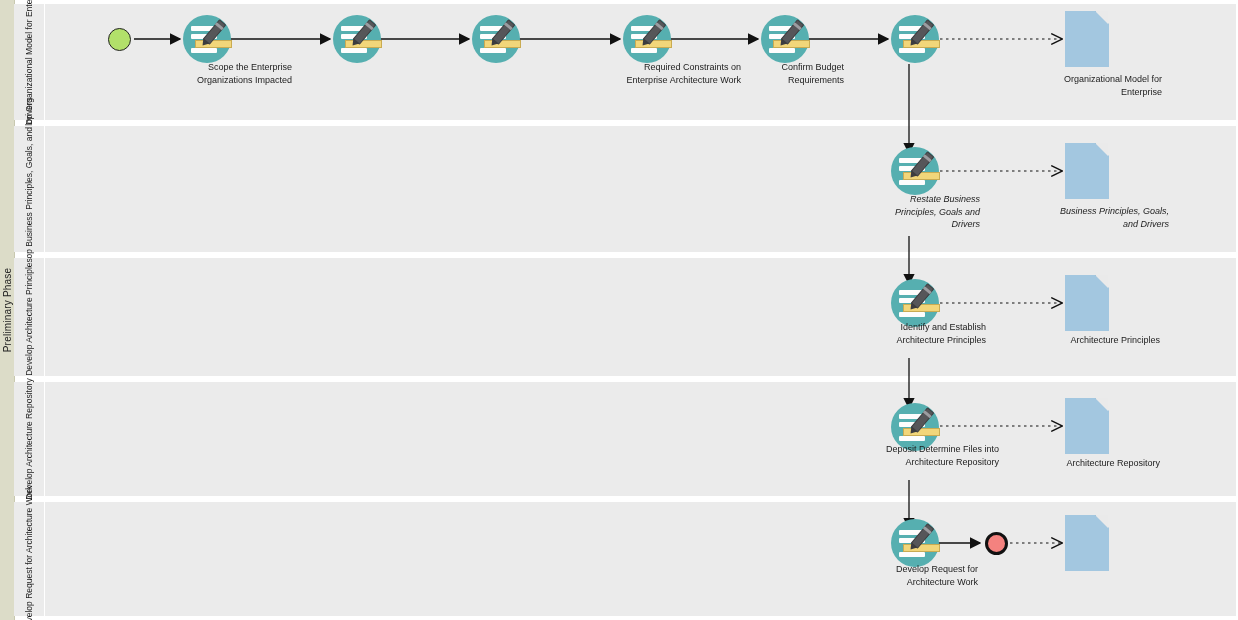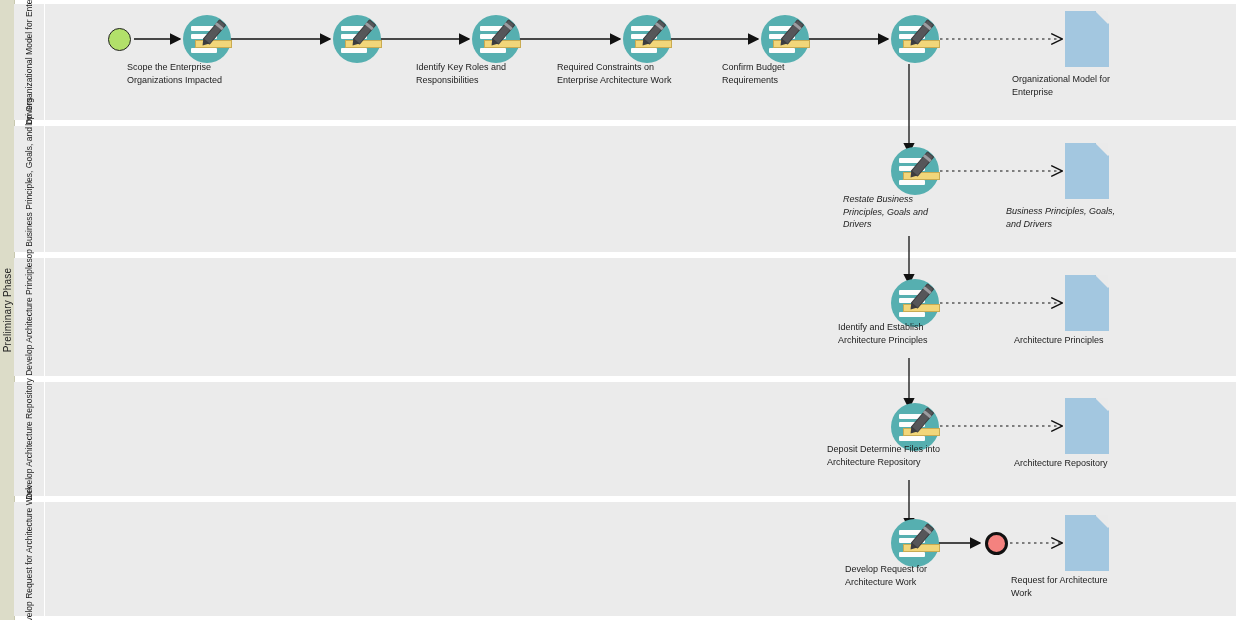--- a/index.html
+++ b/index.html
@@ -71,21 +71,21 @@
   }
   .dobj .fold{
     position:absolute;right:0;top:0;width:13px;height:13px;
     background:#eaeaea;
     clip-path:polygon(0 0, 13px 13px, 13px 0);
     border-left:1px dotted #7fb0d0;
   }
 
   
   .lbl{
-    position:absolute;text-align:left;font-size:9px;color:#1c1c1c;
+    position:absolute;text-align:right;font-size:9px;color:#1c1c1c;
     line-height:12.5px;white-space:pre-line;
   }
 
   
   svg.flows{position:absolute;left:0;top:0;width:1238px;height:620px;pointer-events:none;}
 </style>
 </head>
 <body>
 
 <div id="canvas">
@@ -197,22 +197,20 @@
   </div>
 
   <div class="task" style="left:472px;top:15px;">
     <div class="disc"></div>
     <div class="ln ln1"></div>
     <div class="ln ln2"></div>
     <div class="ln ln3"></div>
     <div class="hl"></div>
     <div class="pencil"></div>
   </div>
-  <div class="lbl" style="left:416px;top:61px;width:160px;">Identify Key Roles and
-Responsibilities</div>
 
   <div class="task" style="left:623px;top:15px;">
     <div class="disc"></div>
     <div class="ln ln1"></div>
     <div class="ln ln2"></div>
     <div class="ln ln3"></div>
     <div class="hl"></div>
     <div class="pencil"></div>
   </div>
   <div class="lbl" style="left:557px;top:61px;width:184px;">Required Constraints on
@@ -308,16 +306,14 @@
   <div class="dobj" style="left:1065px;top:398px;">
     <div class="body"></div>
     <div class="fold"></div>
   </div>
   <div class="lbl" style="left:1014px;top:457px;width:146px;">Architecture Repository</div>
 
   <div class="dobj" style="left:1065px;top:515px;">
     <div class="body"></div>
     <div class="fold"></div>
   </div>
-  <div class="lbl" style="left:1011px;top:574px;width:152px;">Request for Architecture
-Work</div>
 
 </div>
 
 </body></html>

